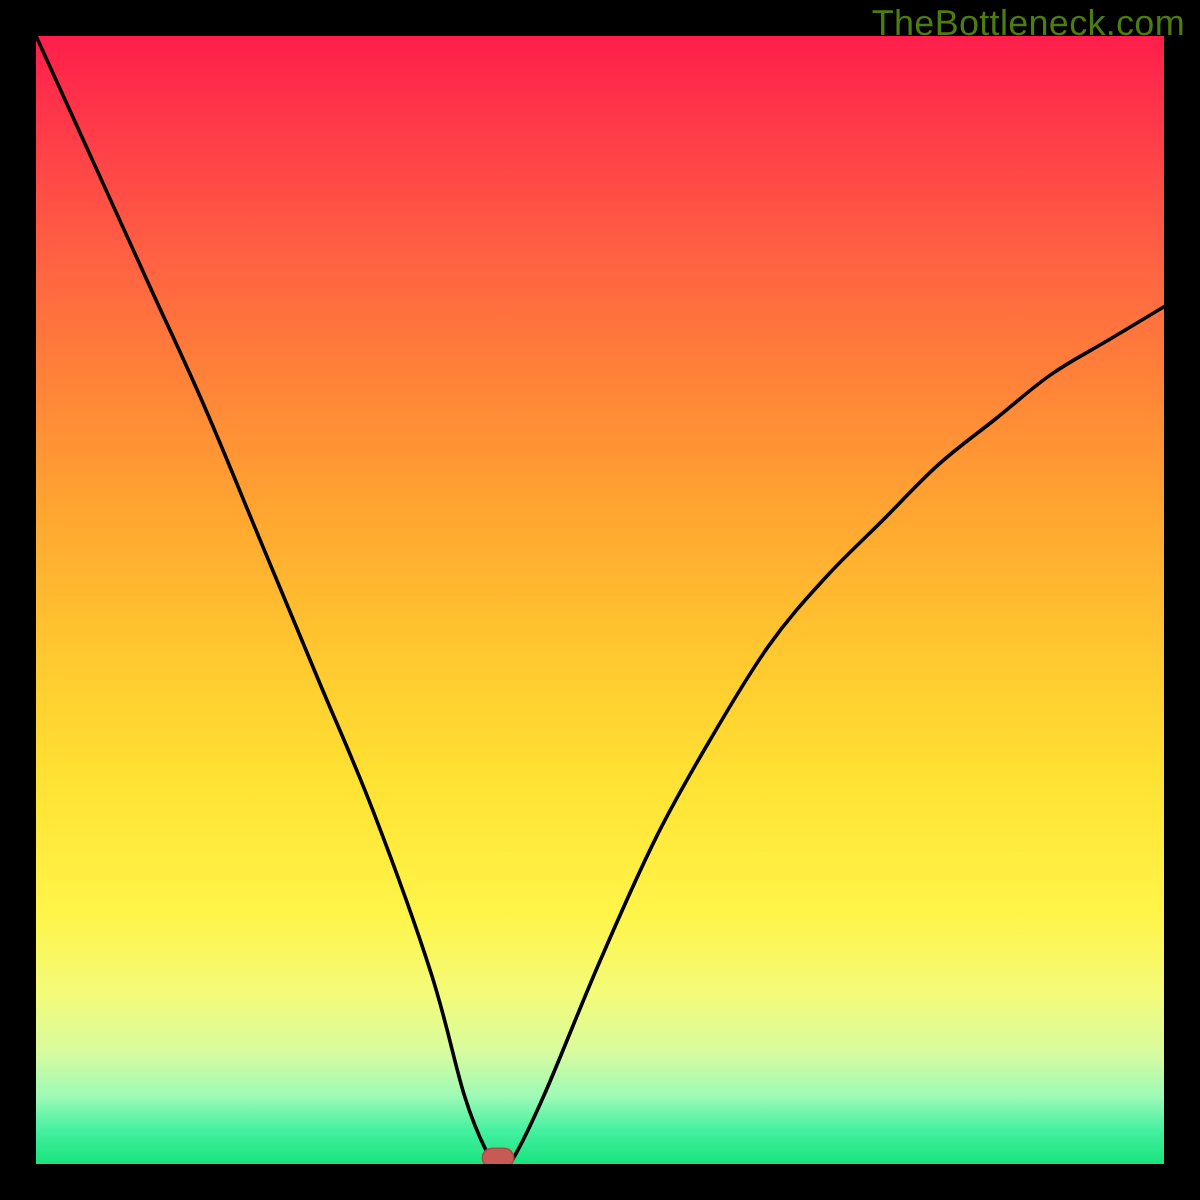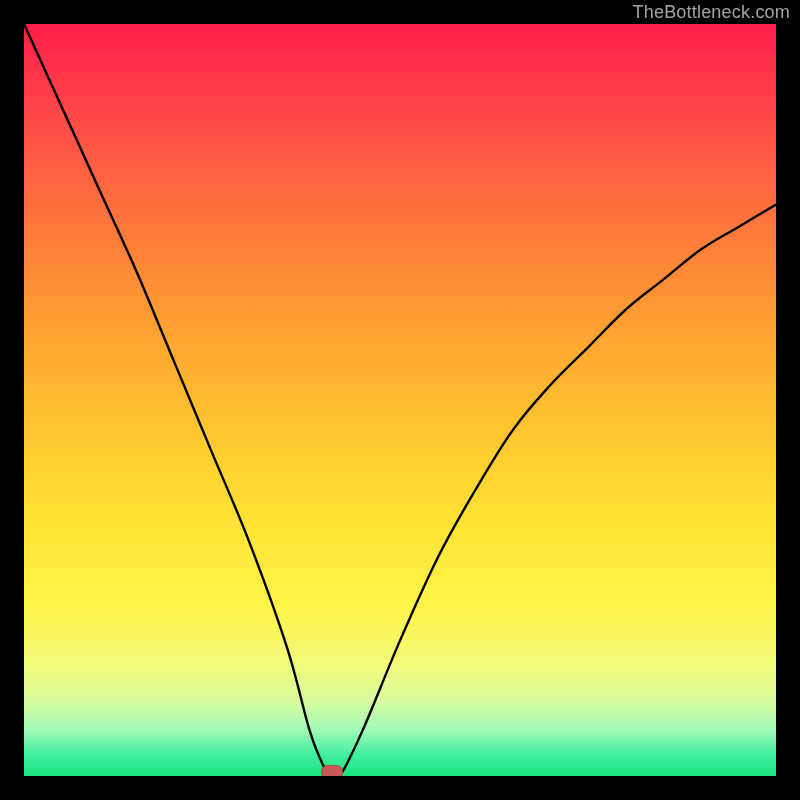--- a/index.html
+++ b/index.html
@@ -48,22 +48,22 @@
     width: 22px;
     height: 14px;
     border-radius: 8px;
     background: #c85a55;
     box-shadow: 0 0 0 1px rgba(0,0,0,0.15) inset;
   }
   .watermark {
     position: absolute;
     top: 2px;
     right: 10px;
-    color: #a3a3a3;
-    font-size: 18px;
+    color: #4d7c0f;
+    font-size: 24px;
     letter-spacing: 0.2px;
     user-select: none;
   }
 </style>
 </head>
 <body>
 
 <div class="watermark">TheBottleneck.com</div>
 
 <div class="frame">

